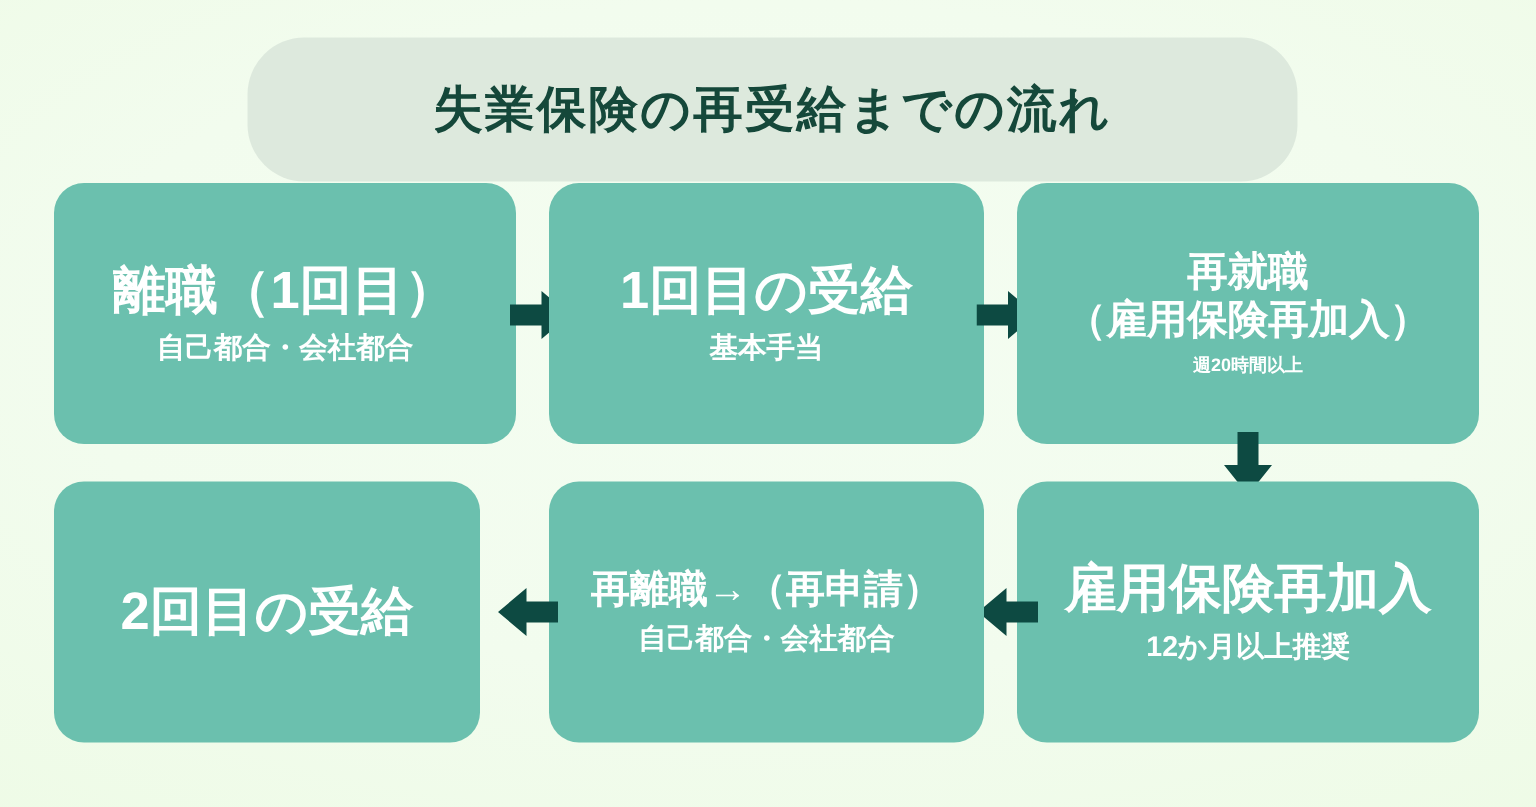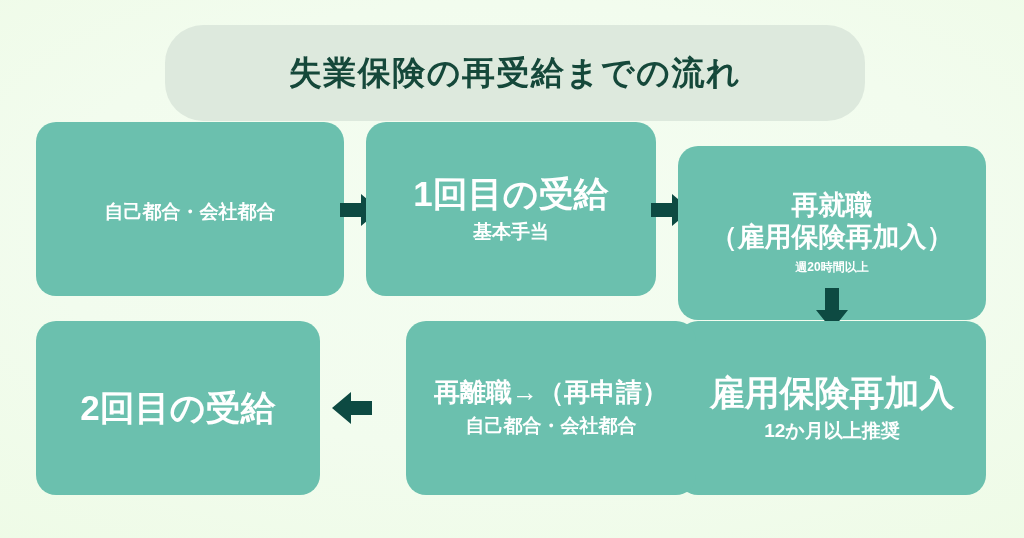--- a/index.html
+++ b/index.html
@@ -66,23 +66,23 @@
     color: #ffffff;
     font-weight: 700;
     text-align: center;
     white-space: nowrap;
     margin-top: 5px;
   }
 
   
   #box-1 { left: 36px;  top: 122px; width: 308px; height: 174px; }
   #box-2 { left: 366px; top: 122px; width: 290px; height: 174px; }
-  #box-3 { left: 678px; top: 122px; width: 308px; height: 174px; margin-top: 24px; }
+  #box-3 { left: 678px; top: 122px; width: 308px; height: 174px; }
   #box-4 { left: 678px; top: 321px; width: 308px; height: 174px; }
-  #box-5 { left: 366px; top: 321px; width: 290px; height: 174px; margin-left: 40px; }
+  #box-5 { left: 366px; top: 321px; width: 290px; height: 174px; }
   #box-6 { left: 36px;  top: 321px; width: 284px; height: 174px; }
 
   
   #box-1 .box-title { font-size: 35px; }
   #box-1 .box-sub   { font-size: 19px; }
   #box-2 .box-title { font-size: 35px; }
   #box-2 .box-sub   { font-size: 19px; }
   #box-3 .box-title { font-size: 27px; }
   #box-3 .box-sub   { font-size: 12px; }
   #box-4 .box-title { font-size: 35px; }
@@ -107,20 +107,21 @@
 </head>
 <body>
 
 <div id="canvas">
 
   <div id="title-banner">
     <div id="title-text">失業保険の再受給までの流れ</div>
   </div>
 
   <div class="flow-box" id="box-1">
+    <div class="box-title">離職（1回目）</div>
     <div class="box-sub">自己都合・会社都合</div>
   </div>
 
   <div class="arrow" id="arrow-1">
     <svg width="40" height="40" viewBox="0 0 40 40" aria-hidden="true">
       <polygon points="0,13 21,13 21,4 40,20 21,36 21,27 0,27" fill="#0d4a42"></polygon>
     </svg>
   </div>
 
   <div class="flow-box" id="box-2">

